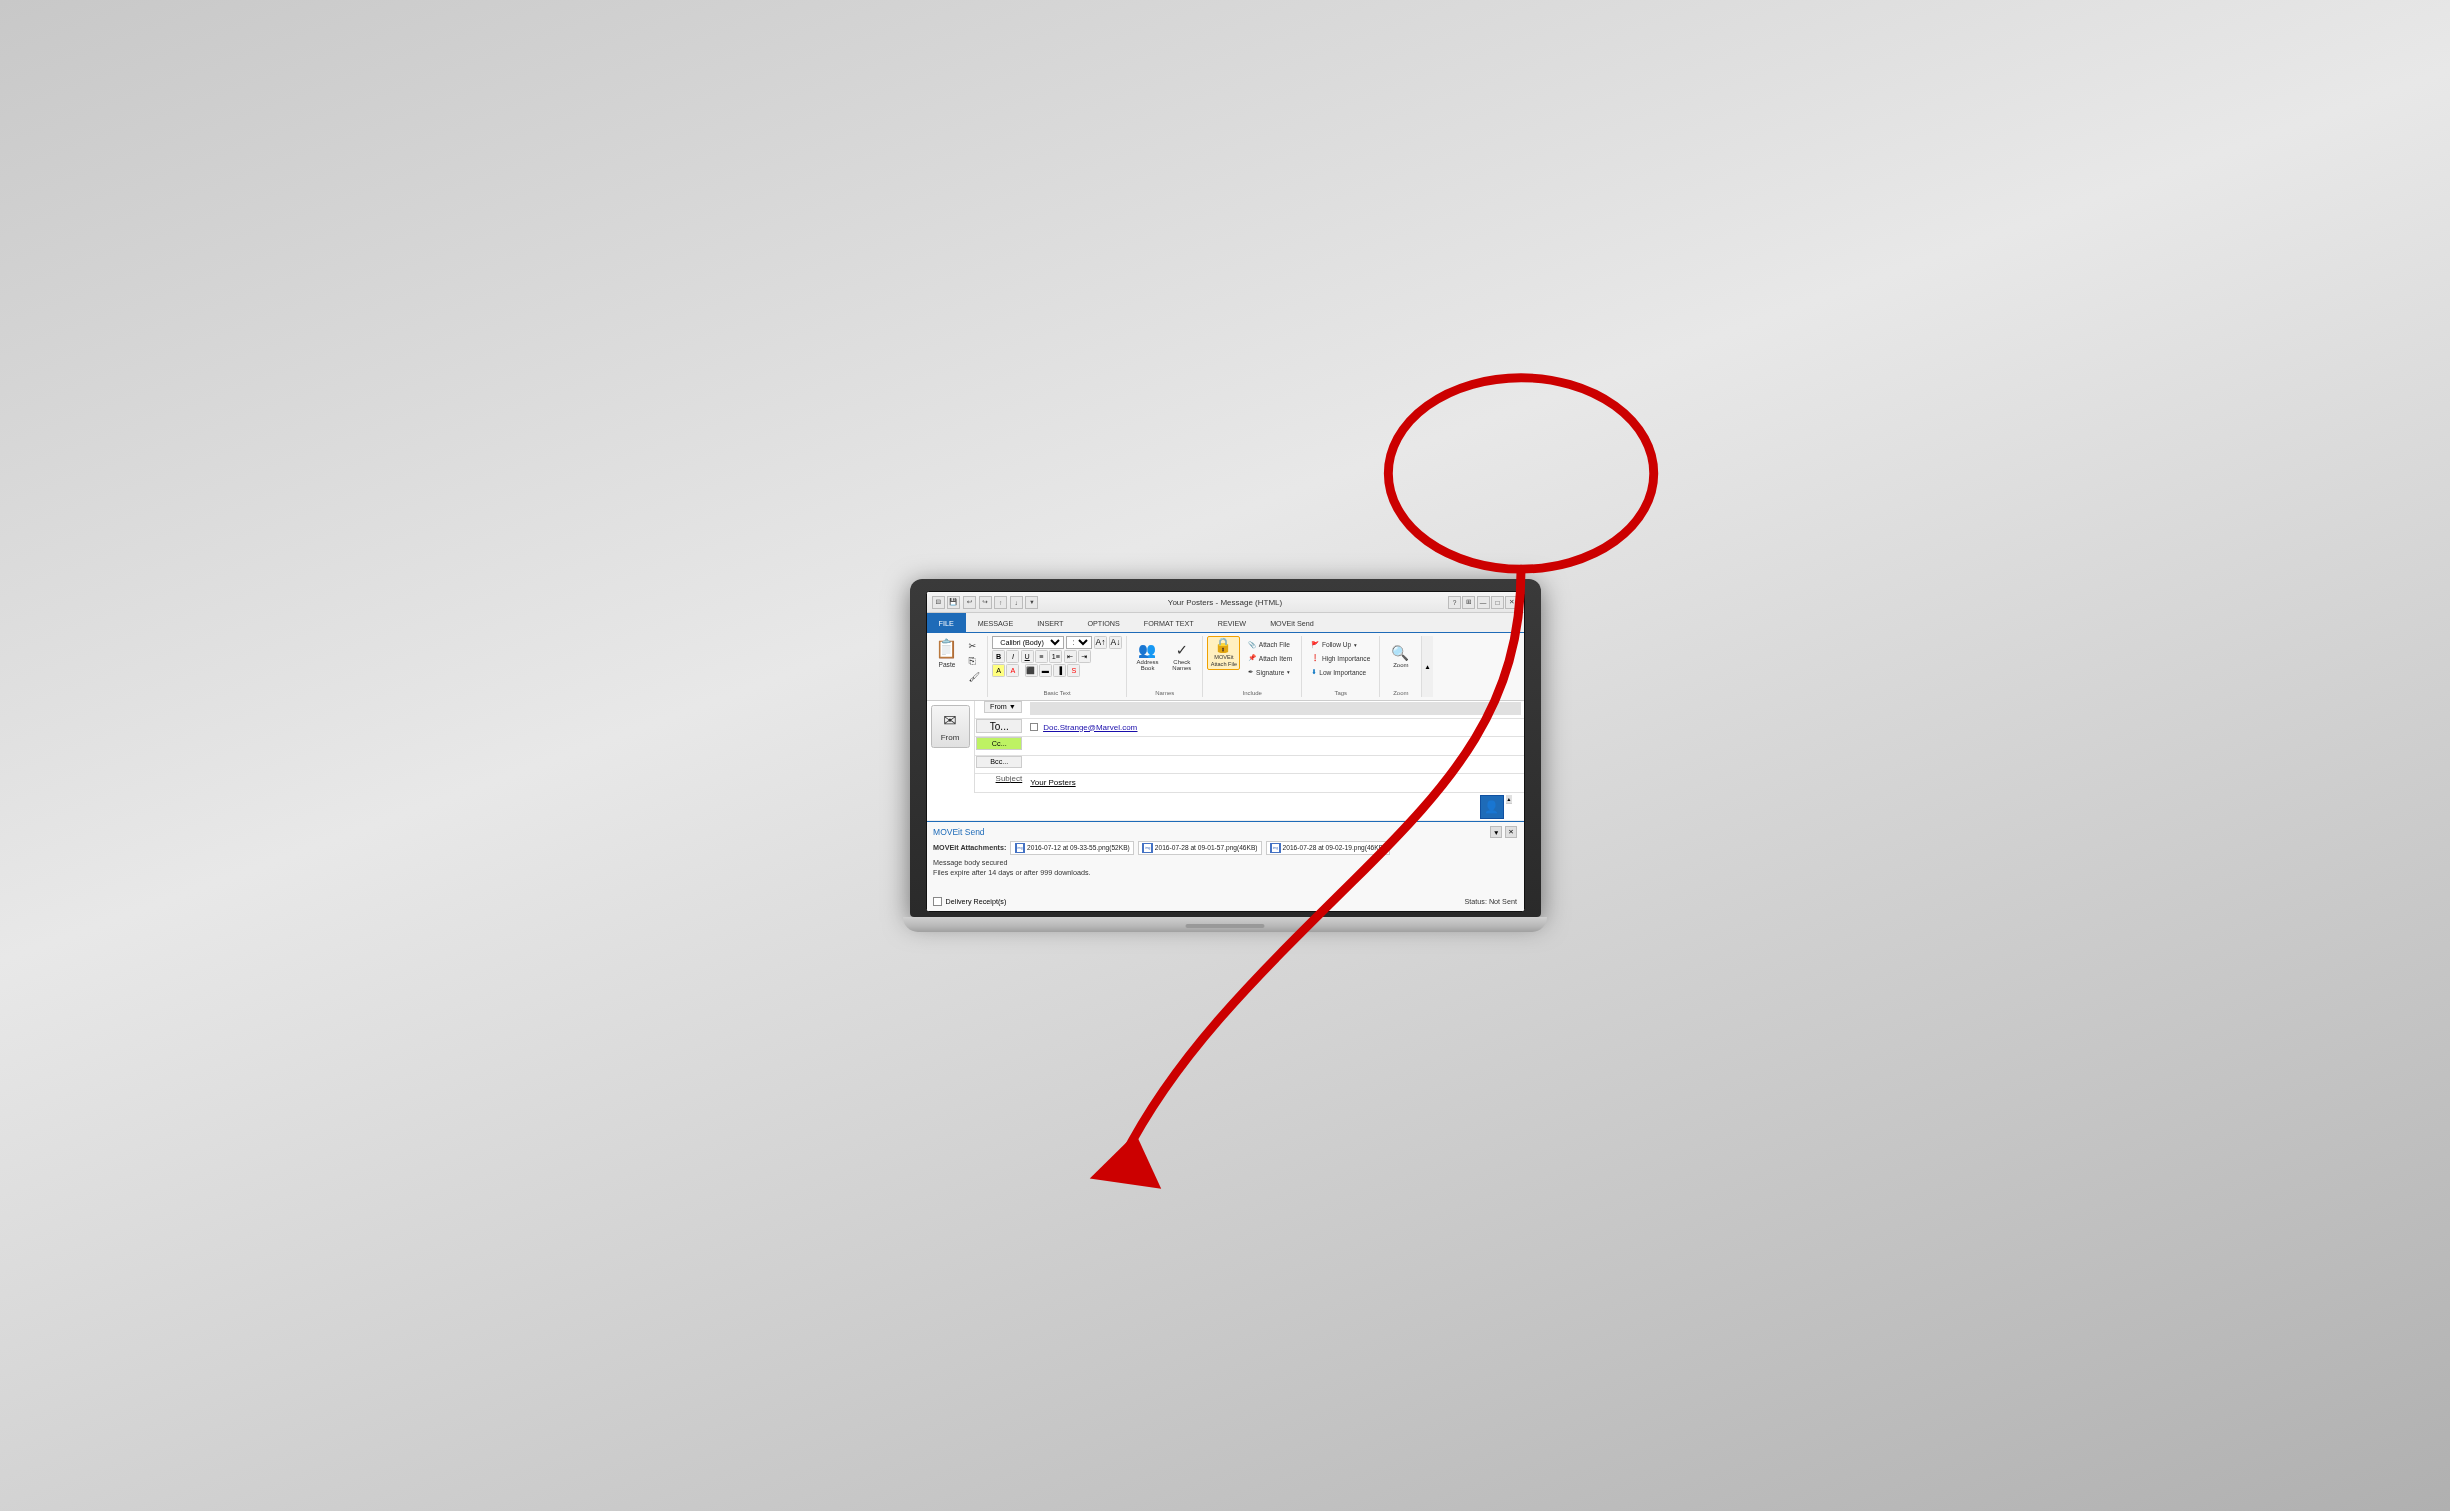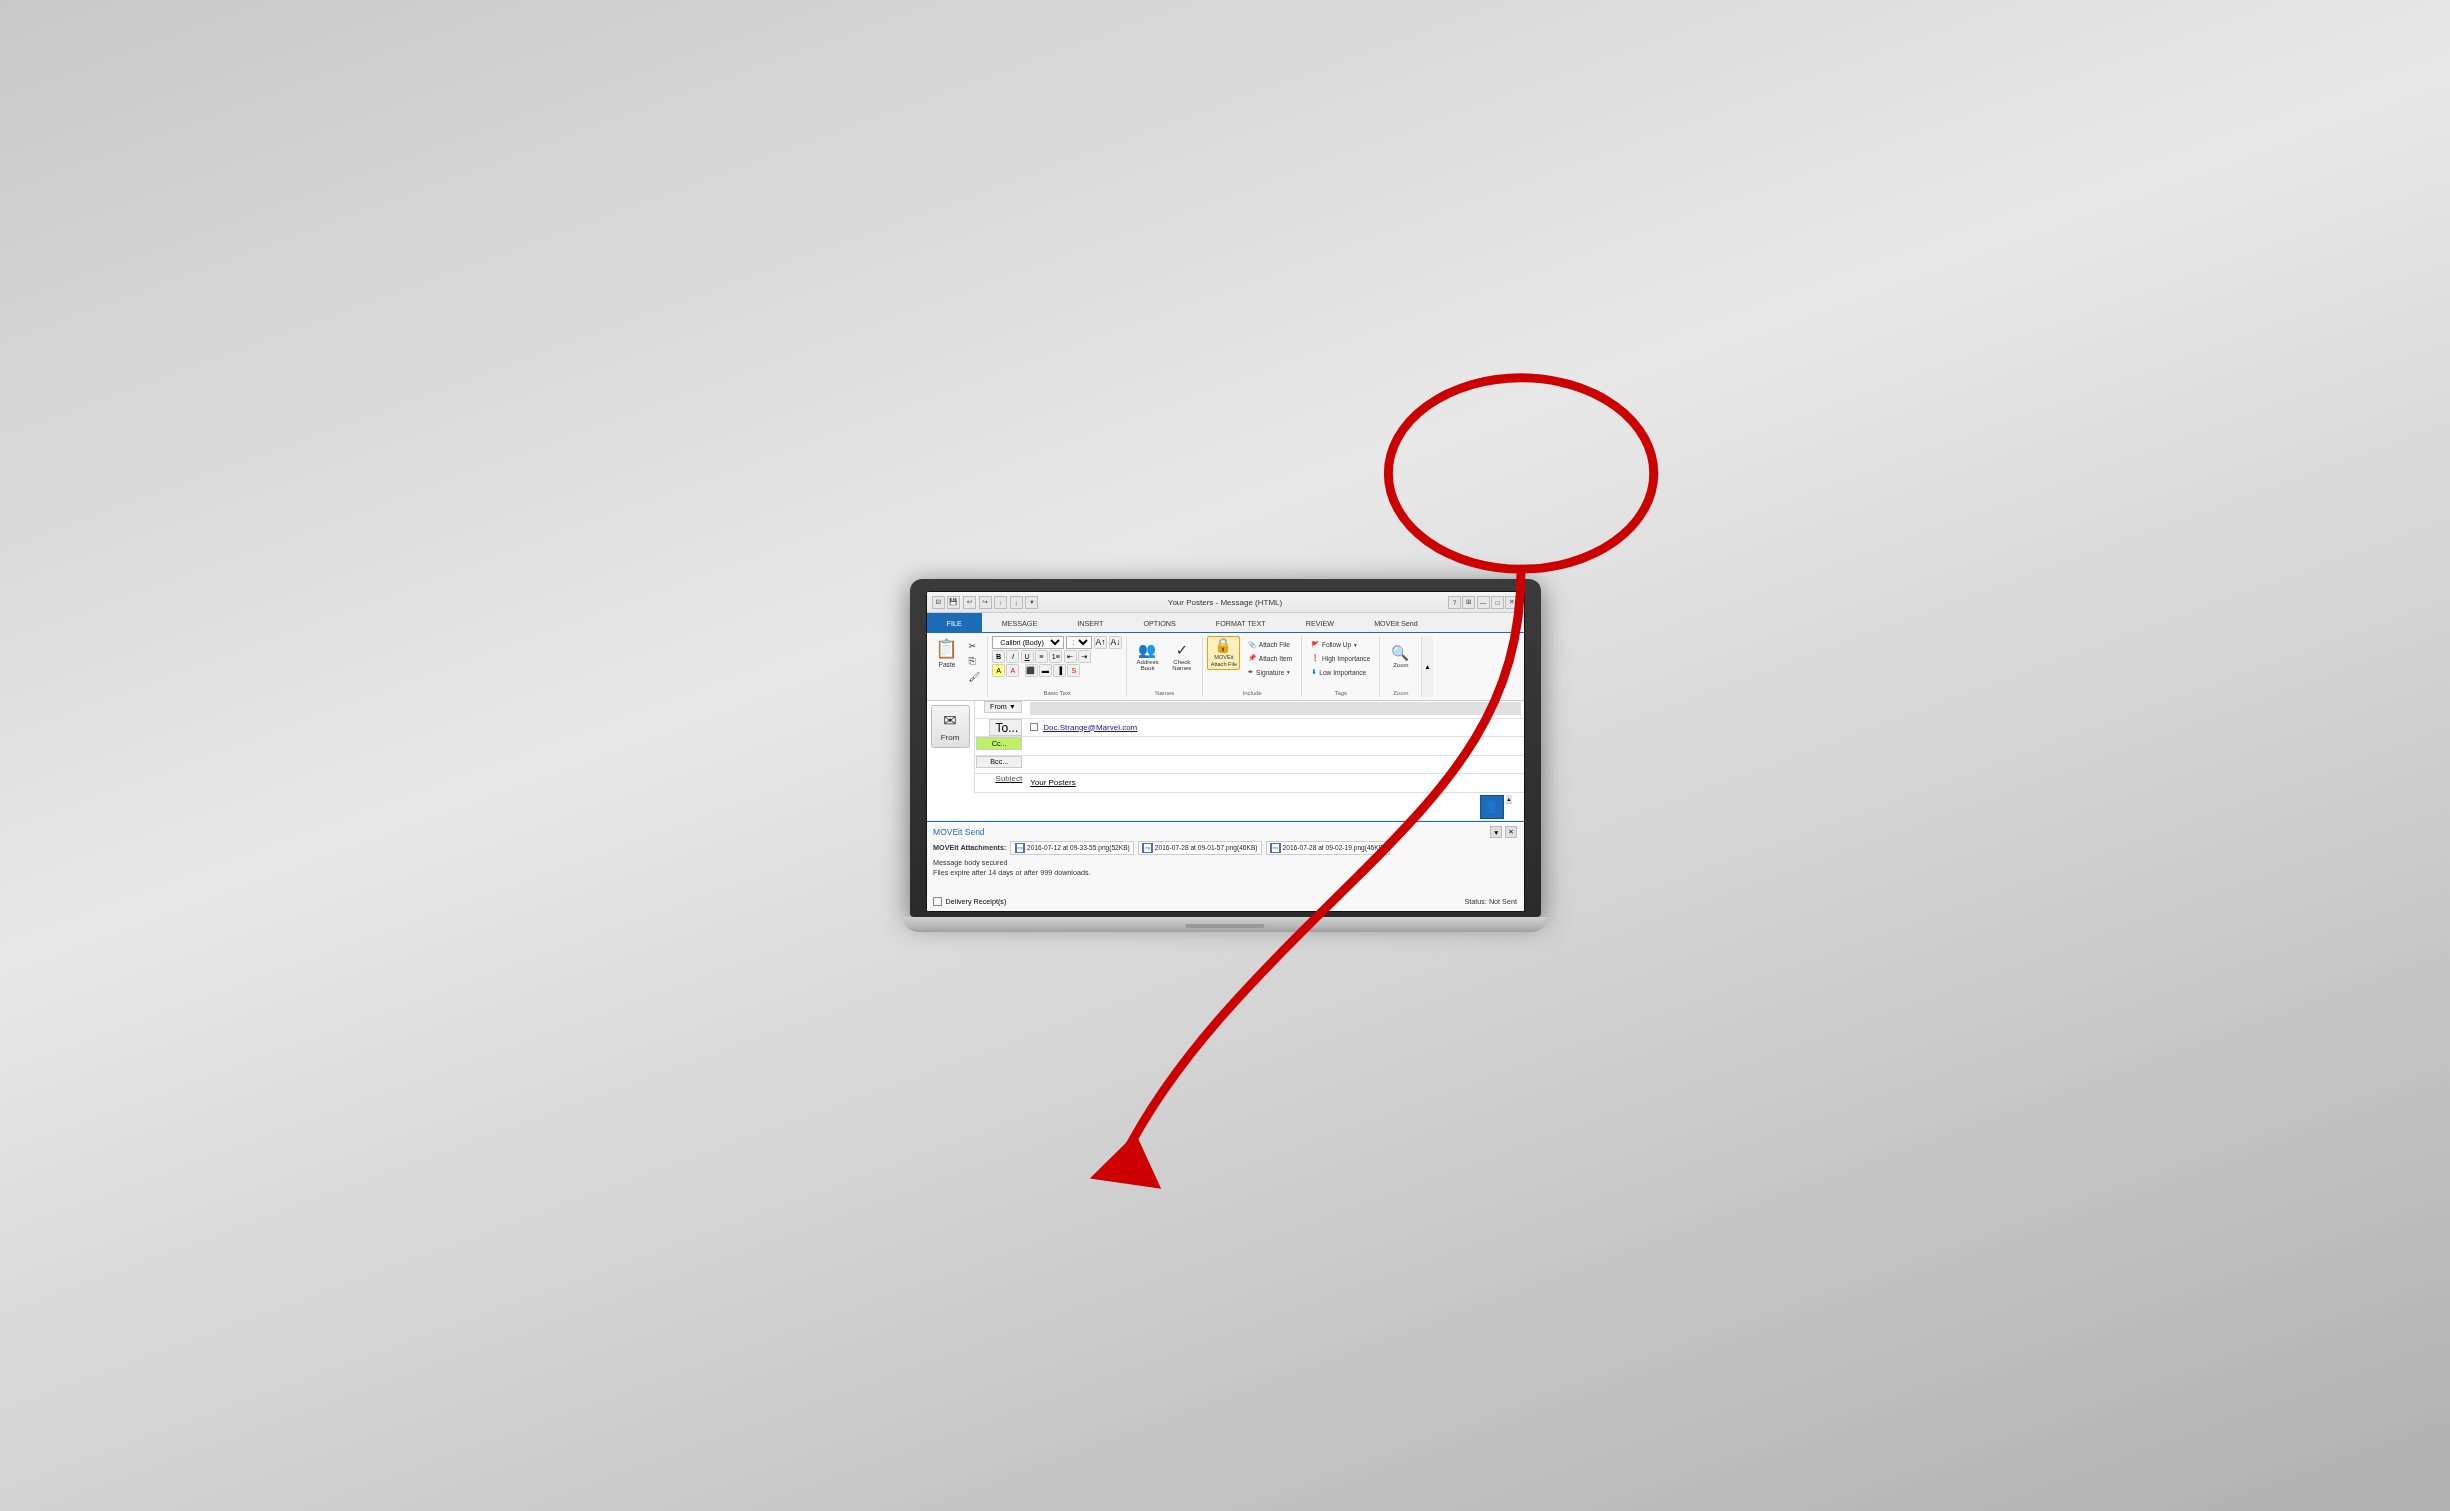--- a/index.html
+++ b/index.html
@@ -95,21 +95,21 @@
     .win-close { background: #e8e8e8; }
 
     
     .ribbon-tabs {
       background: #f0f0f0;
       display: flex;
       border-bottom: 1.3px solid #1e6bb8;
       height: 20px;
     }
     .ribbon-tab {
-      padding: 0 19px;
+      padding: 0 11px;
       font-size: 7.2px;
       display: flex;
       align-items: center;
       cursor: pointer;
       color: #333;
       border: 0.7px solid transparent;
       margin-bottom: -1.3px;
     }
     .ribbon-tab.active {
       background: #1e6bb8;
@@ -644,21 +644,21 @@
             <div class="mail-header-label">
               <button style="border:0.7px solid #ccc;background:#f0f0f0;padding:0.7px 5.3px;font-size:7.2px;cursor:pointer;">
                 <span>From</span>
                 <span> ▼</span>
               </button>
             </div>
             <div style="flex:1;background:#e0e0e0;height:13px;margin:1.3px 2.6px;"></div>
           </div>
           <div class="mail-header-row">
             <div class="mail-header-label">
-              <button style="border:0.7px solid #ccc;background:#f0f0f0;padding:0.7px 5.3px;font-size:12px;cursor:pointer;width:33px;">To...</button>
+              <button style="border:0.7px solid #ccc;background:#f0f0f0;padding:0.7px 5.3px;font-size:10px;cursor:pointer;width:46px;">To...</button>
             </div>
             <div style="display:flex;align-items:center;flex:1;padding:0 2.6px;">
               <span style="width:8px;height:8px;border:0.7px solid #888;display:inline-block;margin-right:2.6px;"></span>
               <input class="mail-header-input" type="text" value="Doc.Strange@Marvel.com" style="color: rgb(26, 13, 171); text-decoration: underline; cursor: pointer;">
             </div>
           </div>
           <div class="mail-header-row">
             <div class="mail-header-label">
               <button style="border:0.7px solid #ccc;background:#bef264;padding:0.7px 5.3px;font-size:7.2px;cursor:pointer;width:46px;">Cc...</button>
             </div>

